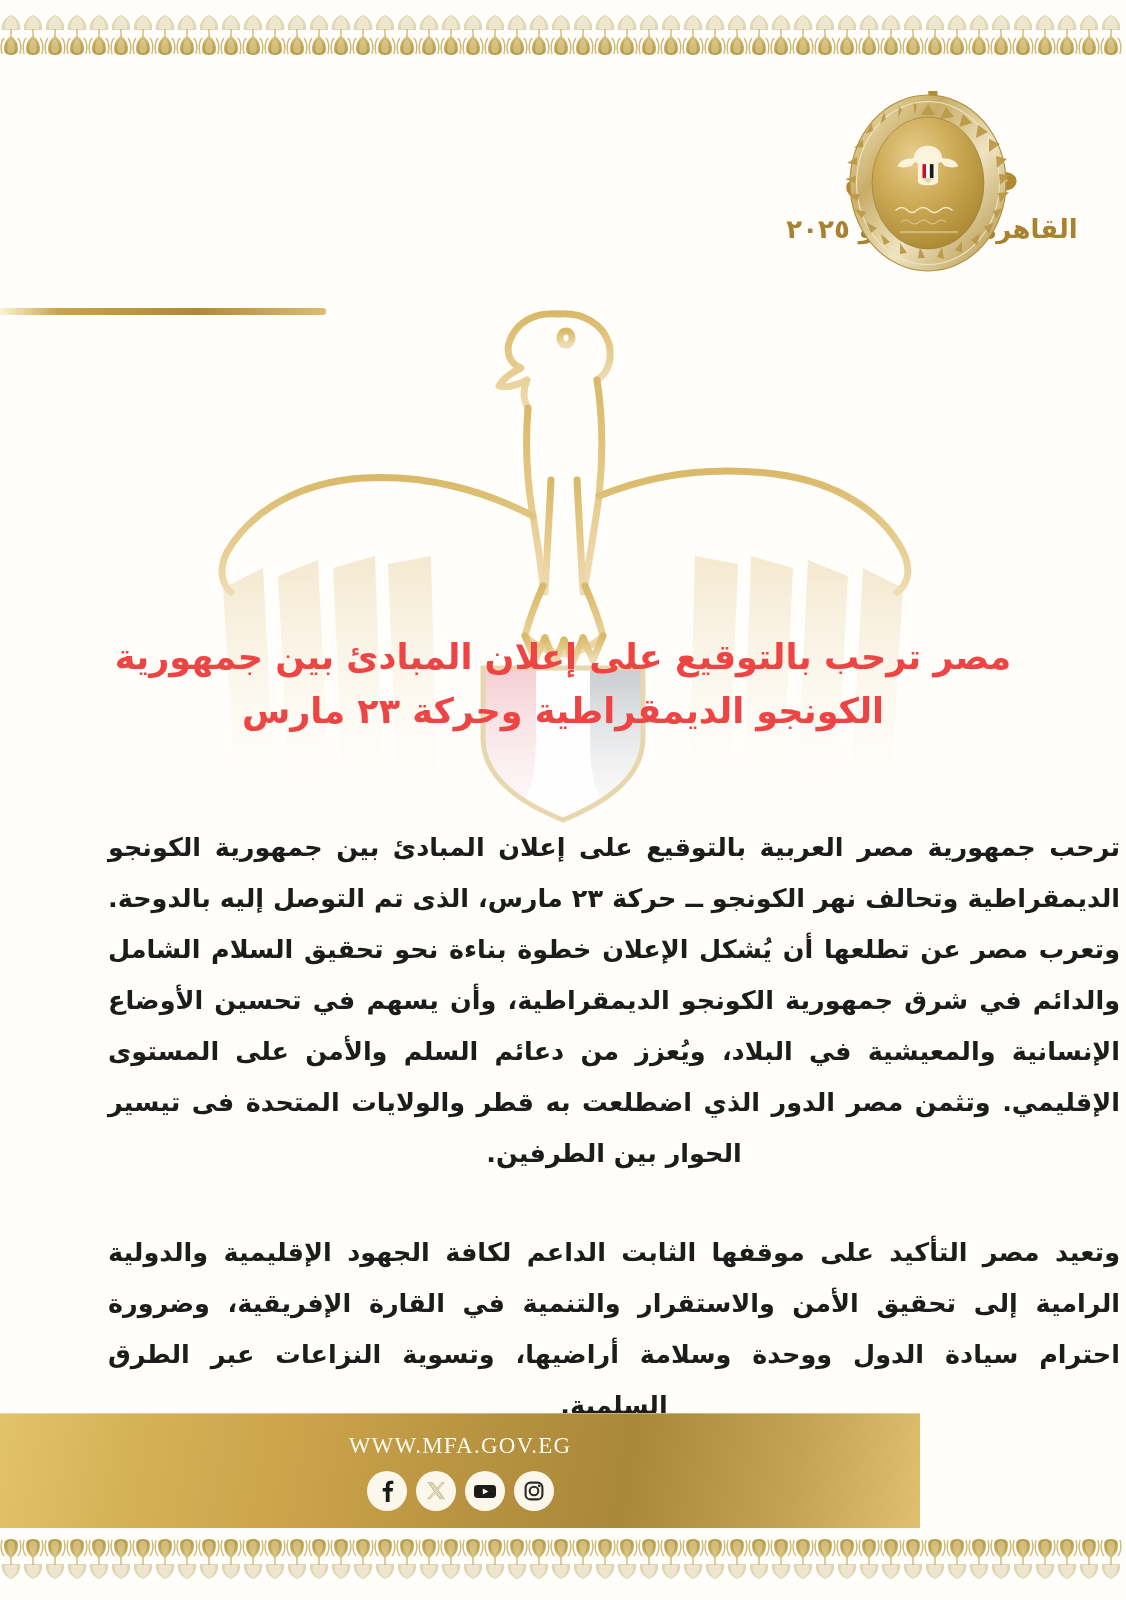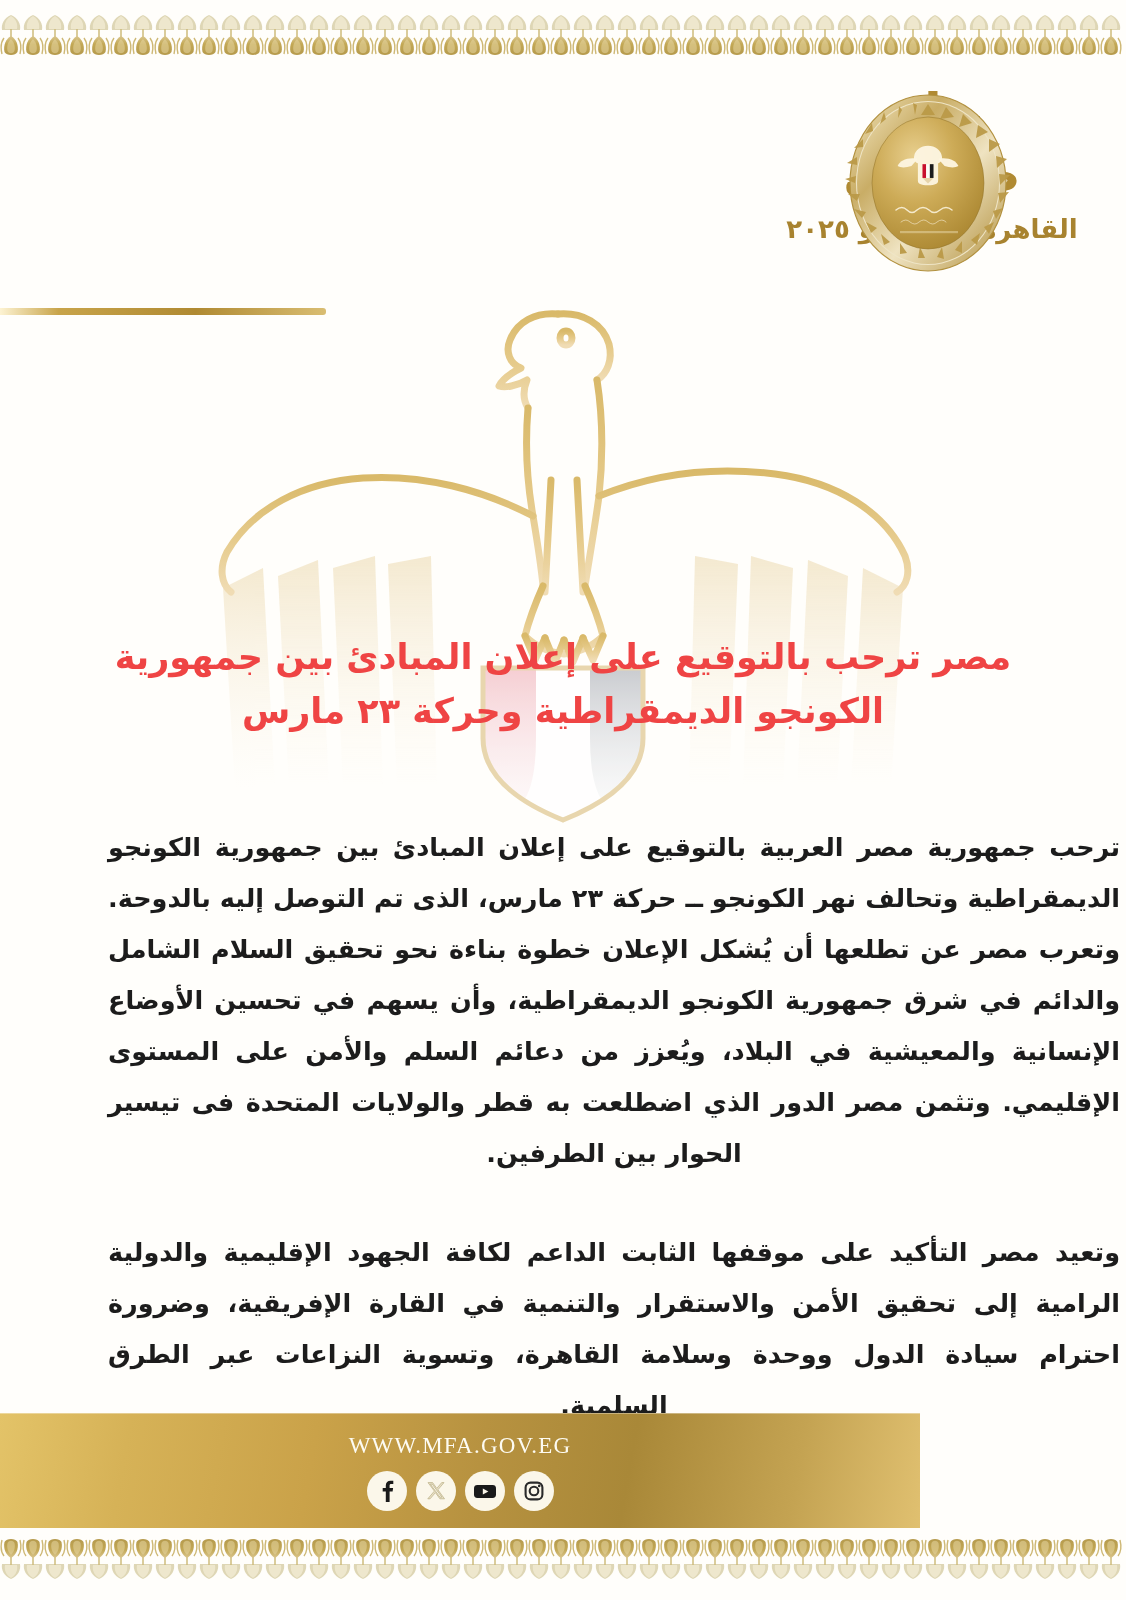--- a/index.html
+++ b/index.html
@@ -430,21 +430,21 @@
                  C654 214 702 244 722 288
                  C728 304 724 318 714 324"></path>
       </g>
     </svg>
   </div>
 
   <div class="headline">مصر ترحب بالتوقيع على إعلان المبادئ بين جمهورية الكونجو الديمقراطية وحركة ٢٣ مارس</div>
 
   <div class="body-copy">
     <p class="para">ترحب جمهورية مصر العربية بالتوقيع على إعلان المبادئ بين جمهورية الكونجو الديمقراطية وتحالف نهر الكونجو ــ حركة ٢٣ مارس، الذى تم التوصل إليه بالدوحة. وتعرب مصر عن تطلعها أن يُشكل الإعلان خطوة بناءة نحو تحقيق السلام الشامل والدائم في شرق جمهورية الكونجو الديمقراطية، وأن يسهم في تحسين الأوضاع الإنسانية والمعيشية في البلاد، ويُعزز من دعائم السلم والأمن على المستوى الإقليمي. وتثمن مصر الدور الذي اضطلعت به قطر والولايات المتحدة فى تيسير الحوار بين الطرفين.</p>
-    <p class="para">وتعيد مصر التأكيد على موقفها الثابت الداعم لكافة الجهود الإقليمية والدولية الرامية إلى تحقيق الأمن والاستقرار والتنمية في القارة الإفريقية، وضرورة احترام سيادة الدول ووحدة وسلامة القاهرة، وتسوية النزاعات عبر الطرق السلمية.</p>
+    <p class="para">وتعيد مصر التأكيد على موقفها الثابت الداعم لكافة الجهود الإقليمية والدولية الرامية إلى تحقيق الأمن والاستقرار والتنمية في القارة الإفريقية، وضرورة احترام سيادة الدول ووحدة وسلامة أراضيها، وتسوية النزاعات عبر الطرق السلمية.</p>
   </div>
 
   <div class="footer-bar">
     <div class="footer-inner">
       <div class="footer-url">WWW.MFA.GOV.EG</div>
 
       <div class="social-row">
 
         <span class="social-icon">
           <svg width="34" height="34" viewBox="0 0 34 34" aria-hidden="true">

